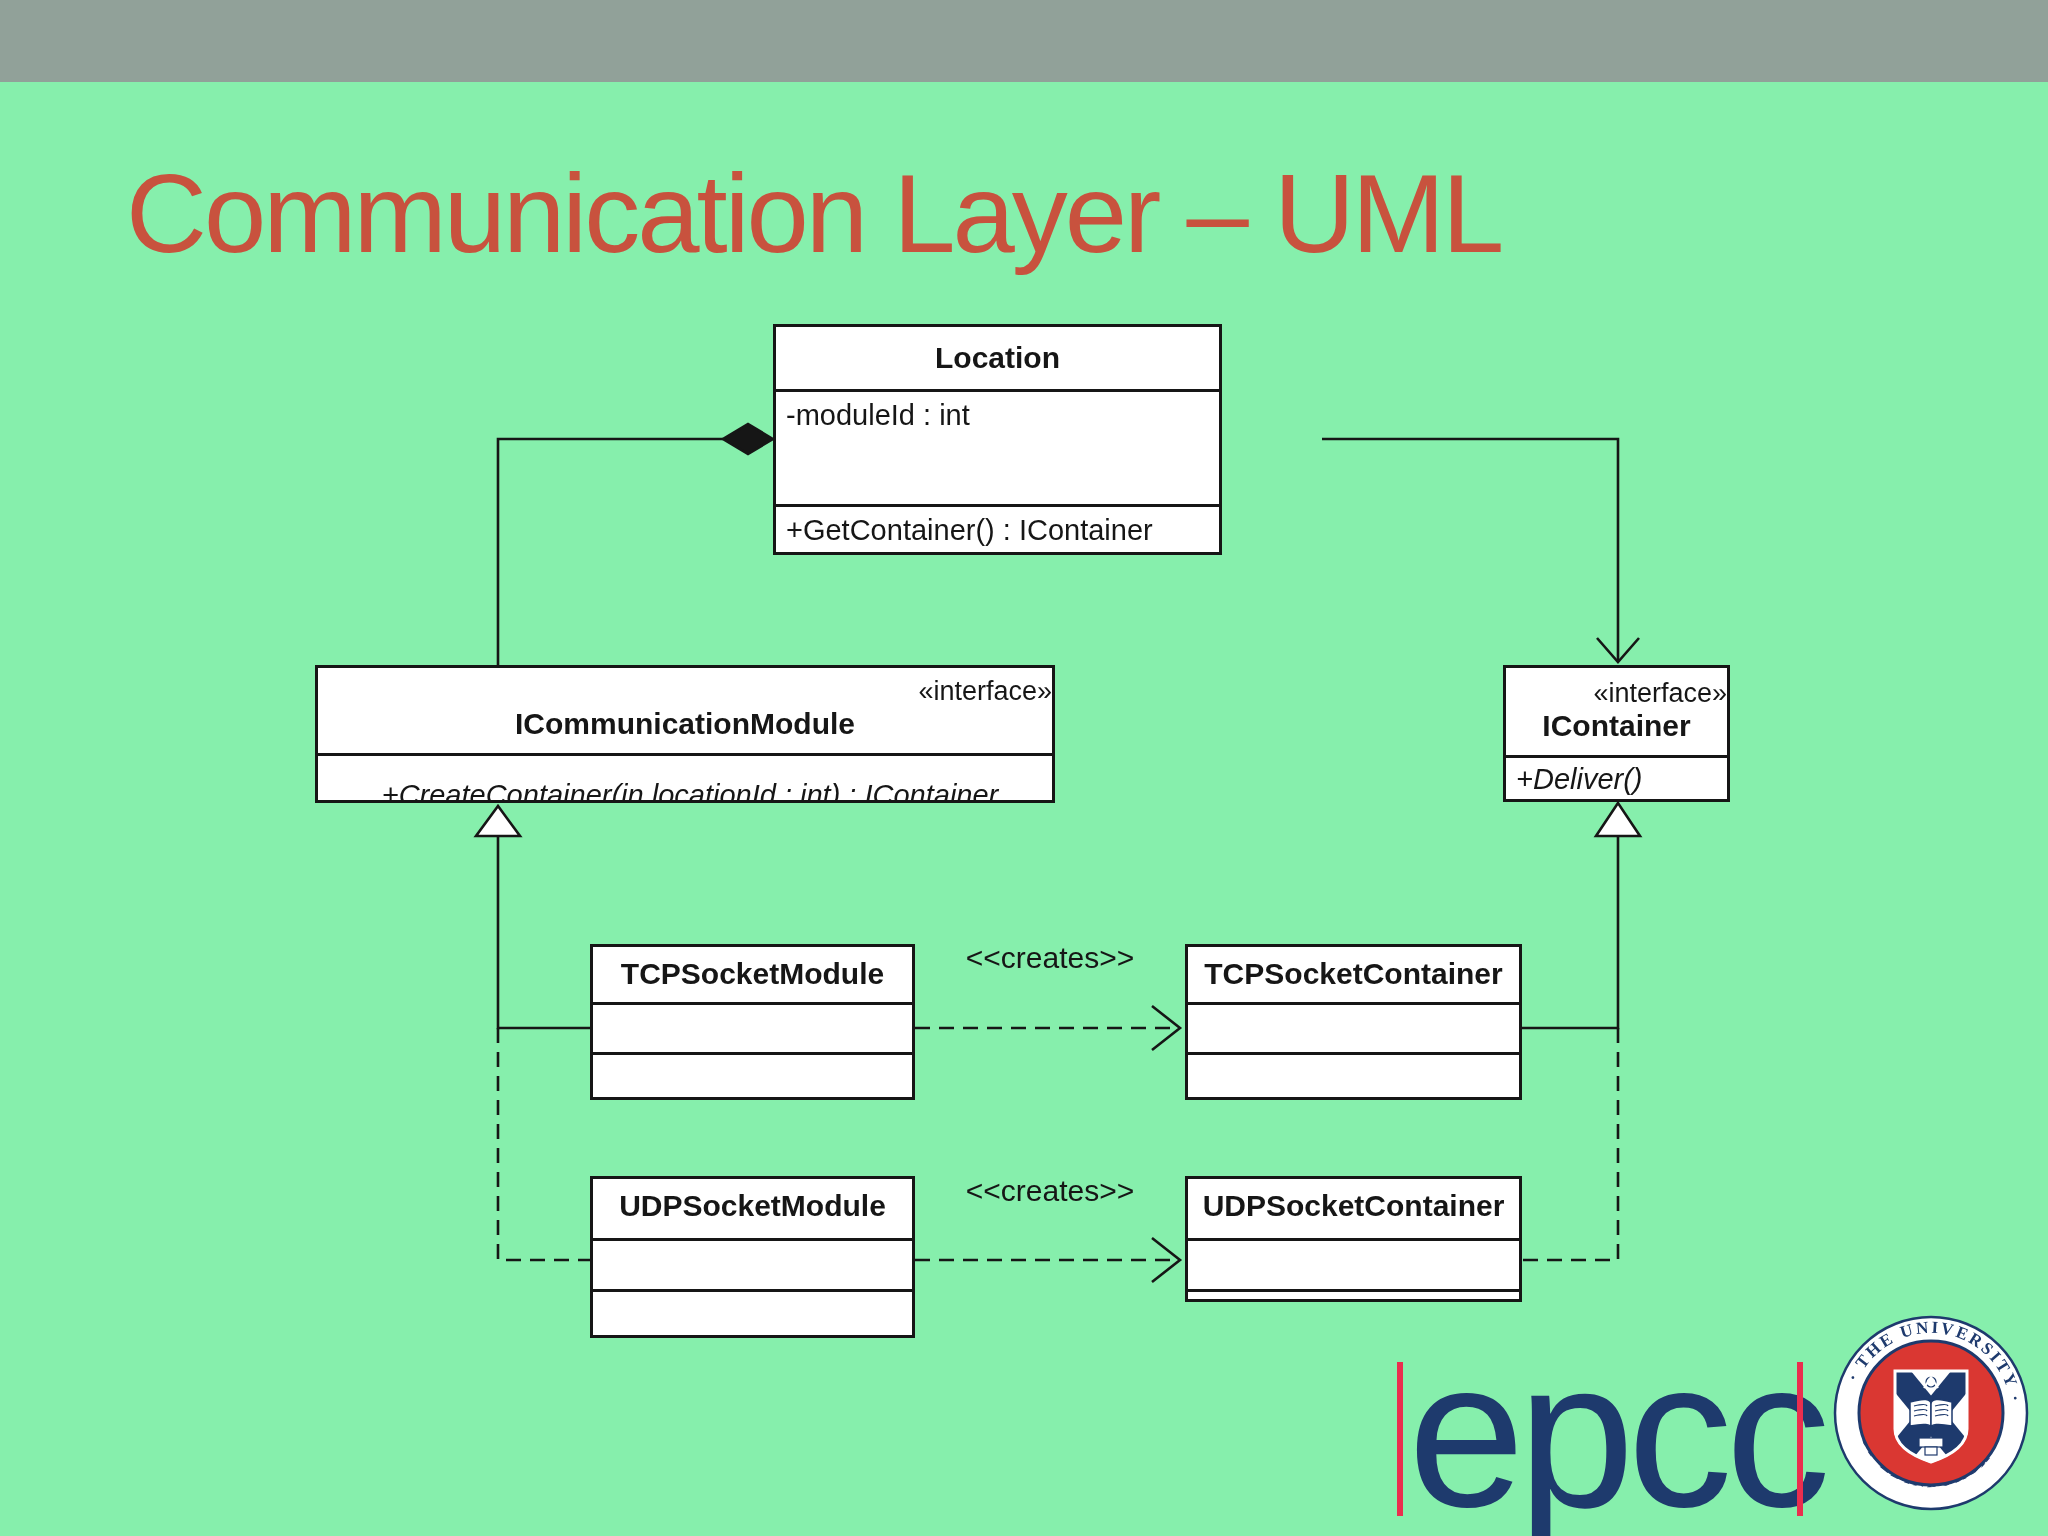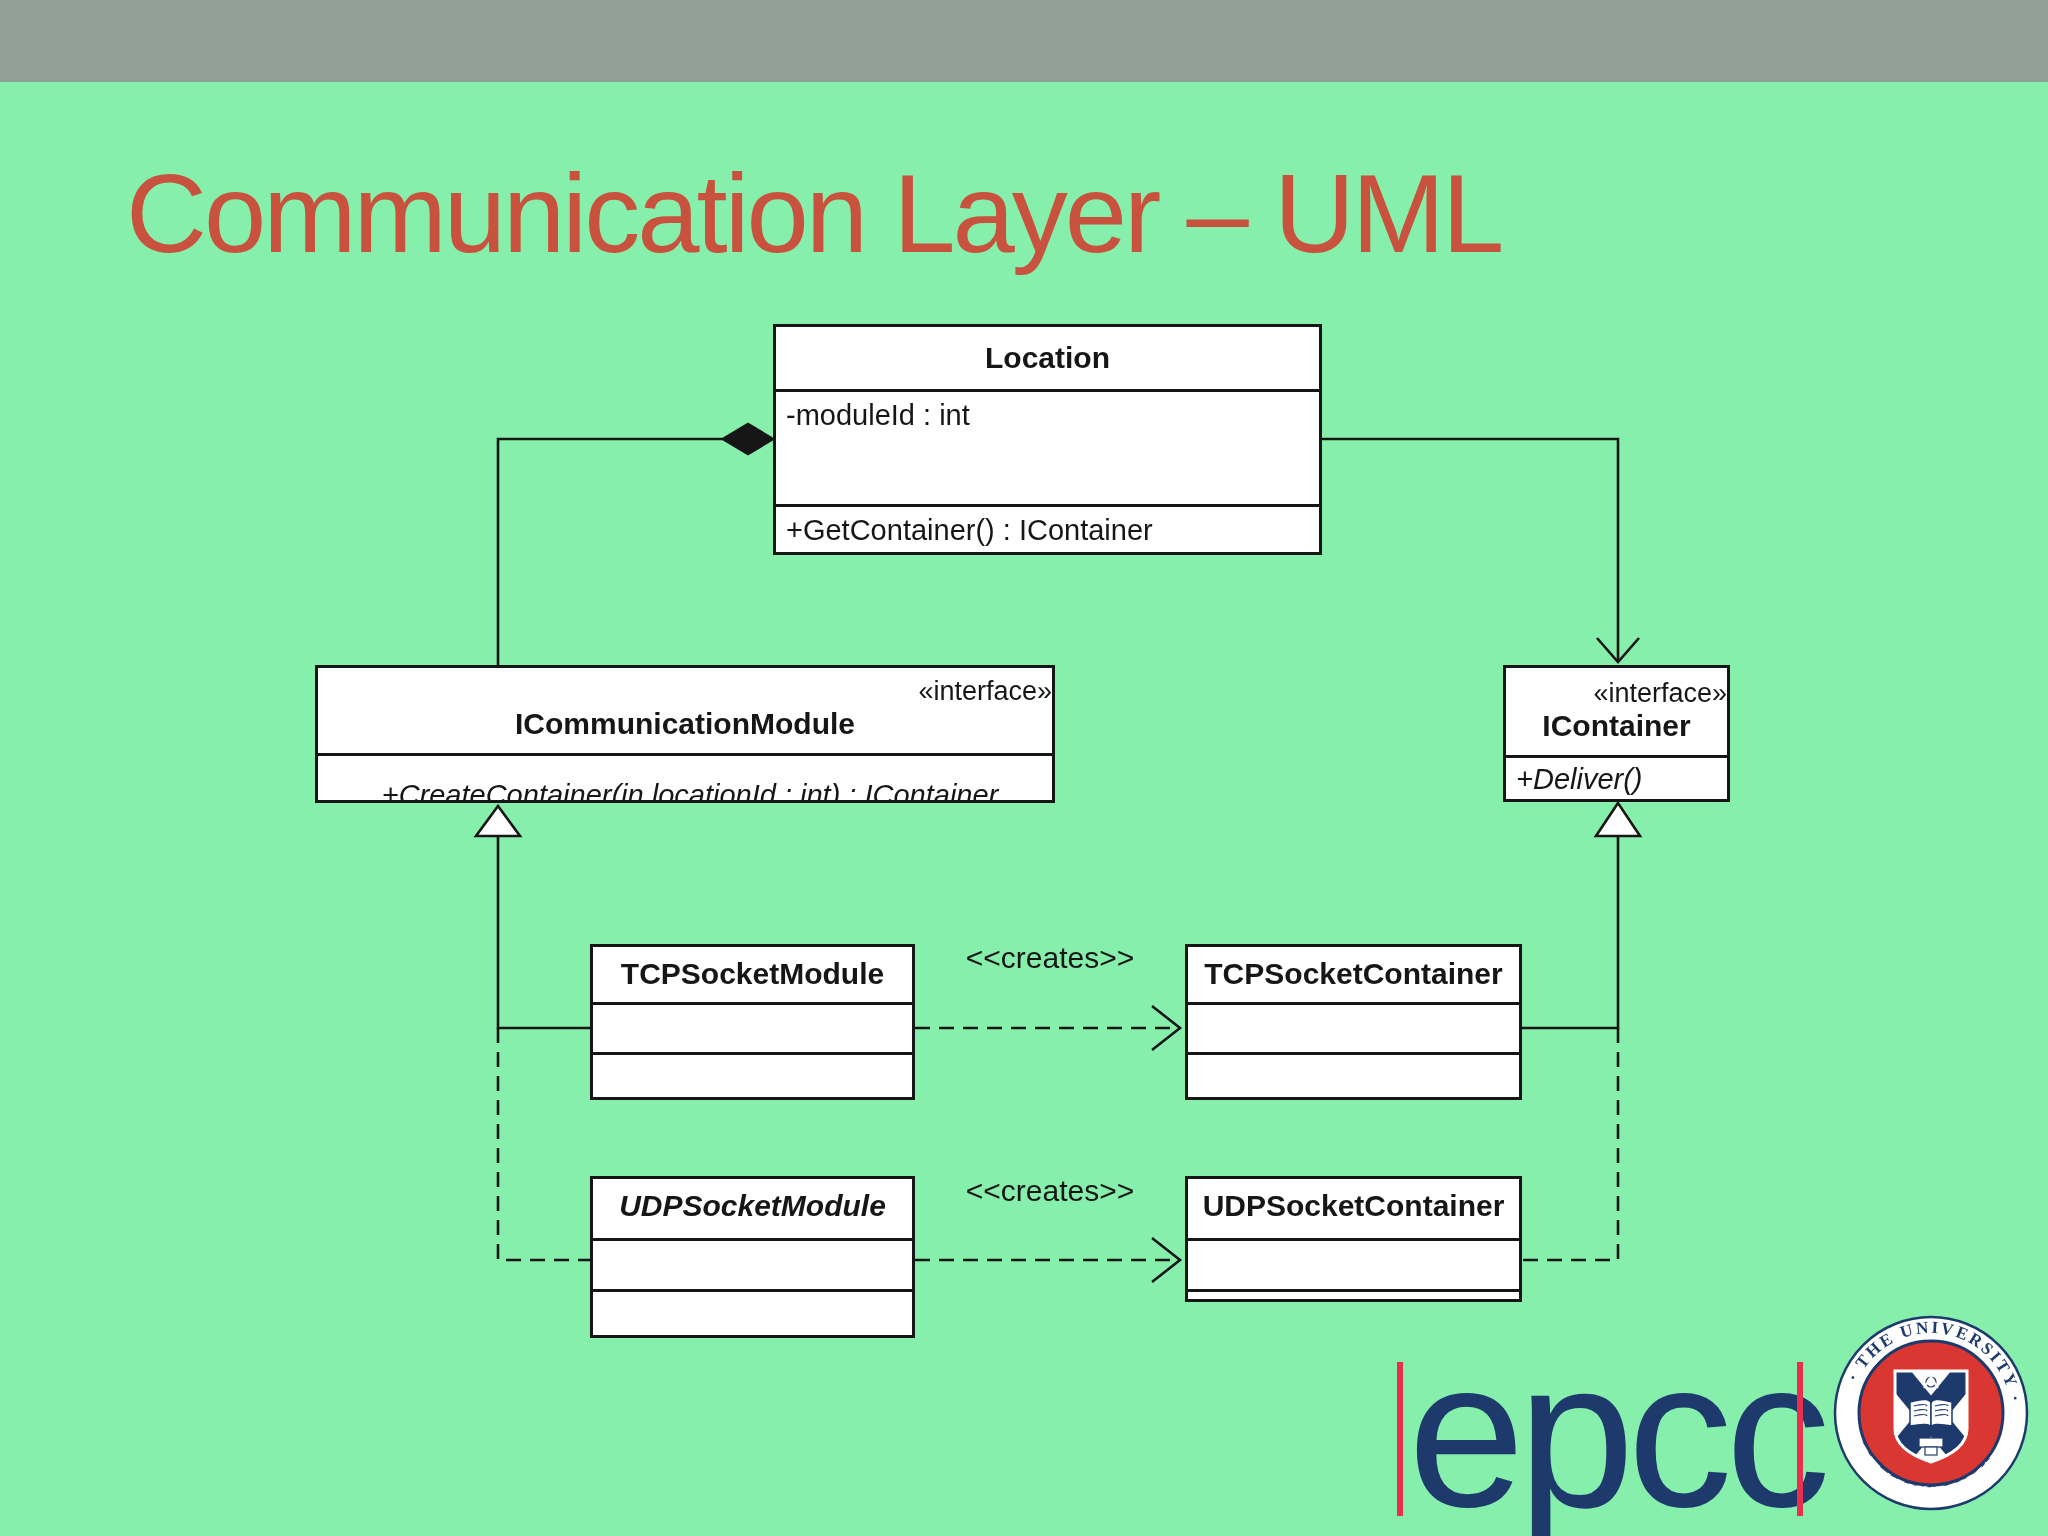--- a/index.html
+++ b/index.html
@@ -20,21 +20,21 @@
   .uml-box .comp { box-sizing:border-box; overflow:hidden; }
   .uml-box .comp + .comp { border-top:3px solid #161616; }
   .uml-head { text-align:center; font-weight:bold; font-size:30px; }
   .stereo { text-align:right; font-size:27px; font-weight:normal; }
   .attr-line { font-size:29px; line-height:38px; padding-left:10px; white-space:nowrap; }
   .underline { text-decoration:underline; }
   .method-line { font-size:29px; padding-left:10px; white-space:nowrap; }
   .italic { font-style:italic; }
 
   
-  .box-location { left:773px; top:324px; width:549px; height:231px; }
+  .box-location { left:773px; top:324px; width:449px; height:231px; }
   .box-location .c1 { height:62px; padding-top:14px; }
   .box-location .c2 { height:115px; padding-top:4px; }
   .box-location .c3 { height:48px; padding-top:7px; }
 
   
   .box-icm { left:315px; top:665px; width:740px; height:138px; }
   .box-icm .c1 { height:85px; padding-top:8px; }
   .box-icm .c2 { height:47px; padding-top:23px; text-align:center; }
 
   
@@ -42,21 +42,21 @@
   .box-icont .c1 { height:87px; padding-top:10px; }
   .box-icont .c2 { height:44px; padding-top:5px; }
 
   
   .lower .c1 { padding-top:10px; }
   .box-tcpmod  { left:590px;  top:944px;  width:325px; height:156px; }
   .box-tcpcont { left:1185px; top:944px;  width:337px; height:156px; }
   .box-tcpmod .c1, .box-tcpcont .c1 { height:55px; }
   .box-tcpmod .c2, .box-tcpcont .c2 { height:50px; }
   .box-tcpmod .c3, .box-tcpcont .c3 { height:45px; }
-  .box-udpmod  { left:590px;  top:1176px; width:325px; height:162px;font-style:italic; }
+  .box-udpmod  { left:590px;  top:1176px; width:325px; height:162px; }
   .box-udpcont { left:1185px; top:1176px; width:337px; height:126px; }
   .box-udpmod .c1, .box-udpcont .c1 { height:59px; }
   .box-udpmod .c2, .box-udpcont .c2 { height:51px; }
   .box-udpmod .c3, .box-udpcont .c3 { height:49px; }
 
   .creates-label {
     position:absolute; left:915px; width:270px; text-align:center;
     font-size:30px; white-space:nowrap;
   }
   .creates-tcp { top:941px; }

